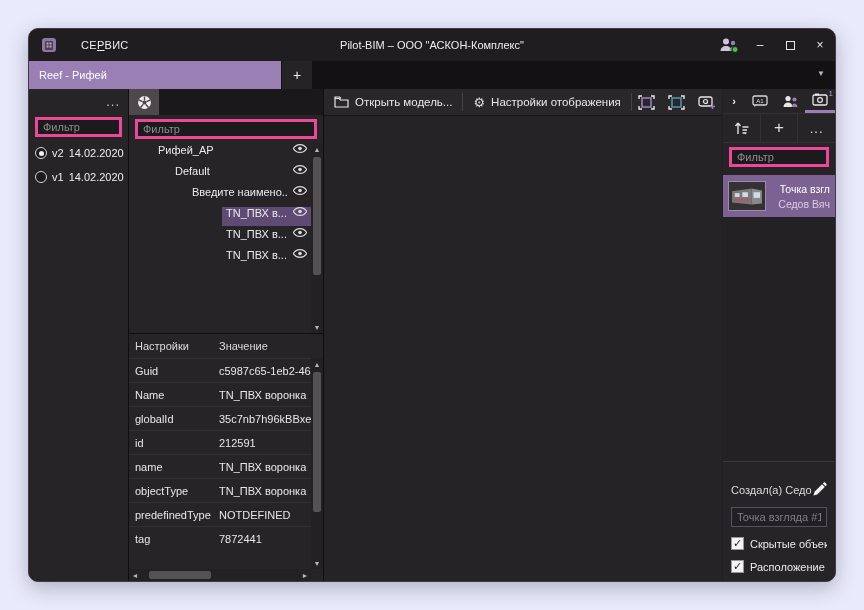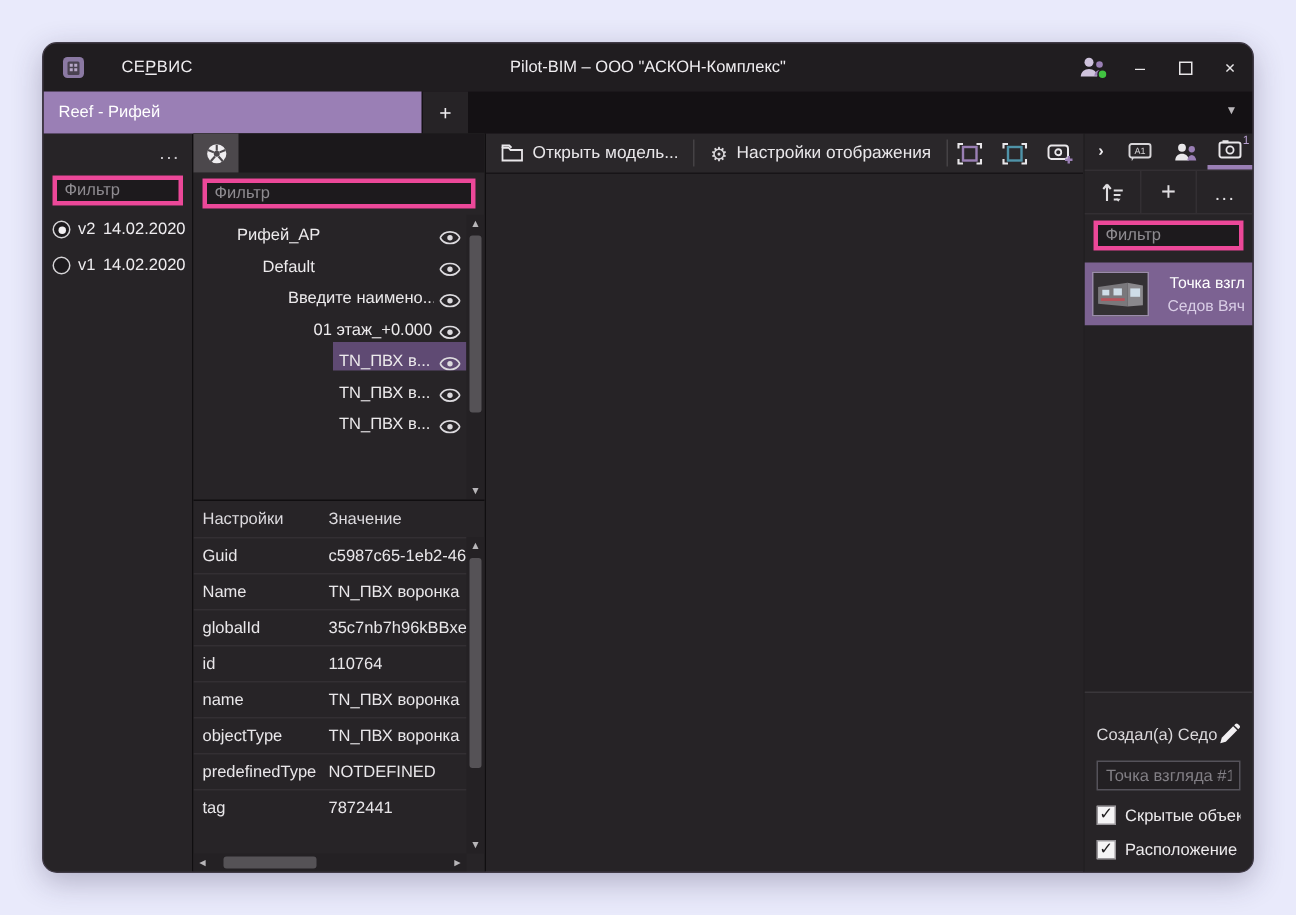--- a/index.html
+++ b/index.html
@@ -35,21 +35,21 @@
   .version-row{height:24px;display:flex;align-items:center;padding:0 6px;color:#efedf0;font-size:11px;gap:5px;}
   .radio{width:12px;height:12px;border:1px solid #d5d3d6;border-radius:50%;flex:none;position:relative;background:#1d1a1d;}
   .radio.on::after{content:"";position:absolute;left:2.5px;top:2.5px;width:5px;height:5px;border-radius:50%;background:#f2f0f2;}
   .vdate{margin-left:auto;}
   
   .mid-tabrow{height:26px;background:#1b181b;display:flex;flex:none;}
   .mid-tab{width:30px;height:26px;background:#4c484c;display:flex;align-items:center;justify-content:center;}
   .tree-wrap{height:190px;position:relative;overflow:hidden;flex:none;}
   .tree-list{position:absolute;left:0;top:0;right:12px;}
   .tree-row{height:21px;display:flex;align-items:center;color:#eceaec;font-size:11px;overflow:hidden;}
-  .tree-hl{flex:1;display:flex;align-items:flex-end;height:19px;padding:0 4px;min-width:0;}
+  .tree-hl{flex:1;display:flex;align-items:flex-start;height:19px;padding:0 4px;min-width:0;}
   .tree-hl.sel{background:#5f4a73;}
   .tree-label{white-space:nowrap;overflow:hidden;}
   .tree-eye{margin-left:auto;flex:none;display:flex;align-items:center;padding-left:4px;}
   .sbar{position:absolute;right:0;width:12px;background:#242124;display:flex;flex-direction:column;align-items:center;}
   .sbar .arr{height:12px;width:12px;color:#b8b6b9;font-size:7px;display:flex;align-items:center;justify-content:center;flex:none;}
   .sbar .thumb{width:8px;background:#55525646;background:#555256;border-radius:2px;}
   
   .props{flex:1;position:relative;overflow:hidden;border-top:1px solid #100e10;}
   .prow{height:24px;display:flex;align-items:center;padding-left:6px;width:182px;border-top:1px solid #332f33;color:#e9e7ea;font-size:11px;}
   .prow:first-child{border-top:none;color:#dcdade;}
@@ -199,31 +199,20 @@
               <span class="tree-hl">
                 <span class="tree-label">Введите наимено...</span>
                 <span class="tree-eye">
                   <svg width="14" height="9" viewBox="0 0 14 9">
                     <path d="M7 .6C3.9.6 1.4 2.7.4 4.5c1 1.8 3.5 3.9 6.6 3.9s5.6-2.1 6.6-3.9C12.6 2.7 10.1.6 7 .6z" fill="none" stroke="#dcdade" stroke-width="1.1"></path>
                     <circle cx="7" cy="4.5" r="1.8" fill="#dcdade"></circle>
                   </svg>
                 </span>
               </span>
             </div>
-            <div class="tree-row" style="padding-left: 76px;">
-              <span class="tree-hl">
-                <span class="tree-label">01 этаж_+0.000</span>
-                <span class="tree-eye">
-                  <svg width="14" height="9" viewBox="0 0 14 9">
-                    <path d="M7 .6C3.9.6 1.4 2.7.4 4.5c1 1.8 3.5 3.9 6.6 3.9s5.6-2.1 6.6-3.9C12.6 2.7 10.1.6 7 .6z" fill="none" stroke="#dcdade" stroke-width="1.1"></path>
-                    <circle cx="7" cy="4.5" r="1.8" fill="#dcdade"></circle>
-                  </svg>
-                </span>
-              </span>
-            </div>
             <div class="tree-row" style="padding-left: 93px;">
               <span class="tree-hl sel">
                 <span class="tree-label">TN_ПВХ в...</span>
                 <span class="tree-eye">
                   <svg width="14" height="9" viewBox="0 0 14 9">
                     <path d="M7 .6C3.9.6 1.4 2.7.4 4.5c1 1.8 3.5 3.9 6.6 3.9s5.6-2.1 6.6-3.9C12.6 2.7 10.1.6 7 .6z" fill="none" stroke="#dcdade" stroke-width="1.1"></path>
                     <circle cx="7" cy="4.5" r="1.8" fill="#dcdade"></circle>
                   </svg>
                 </span>
               </span>
@@ -271,21 +260,21 @@
             <div class="prow">
               <span class="pkey">Name</span>
               <span class="pval">TN_ПВХ воронка</span>
             </div>
             <div class="prow">
               <span class="pkey">globalId</span>
               <span class="pval">35c7nb7h96kBBxes</span>
             </div>
             <div class="prow">
               <span class="pkey">id</span>
-              <span class="pval">110764</span>
+              <span class="pval">212591</span>
             </div>
             <div class="prow">
               <span class="pkey">name</span>
               <span class="pval">TN_ПВХ воронка</span>
             </div>
             <div class="prow">
               <span class="pkey">objectType</span>
               <span class="pval">TN_ПВХ воронка</span>
             </div>
             <div class="prow">

